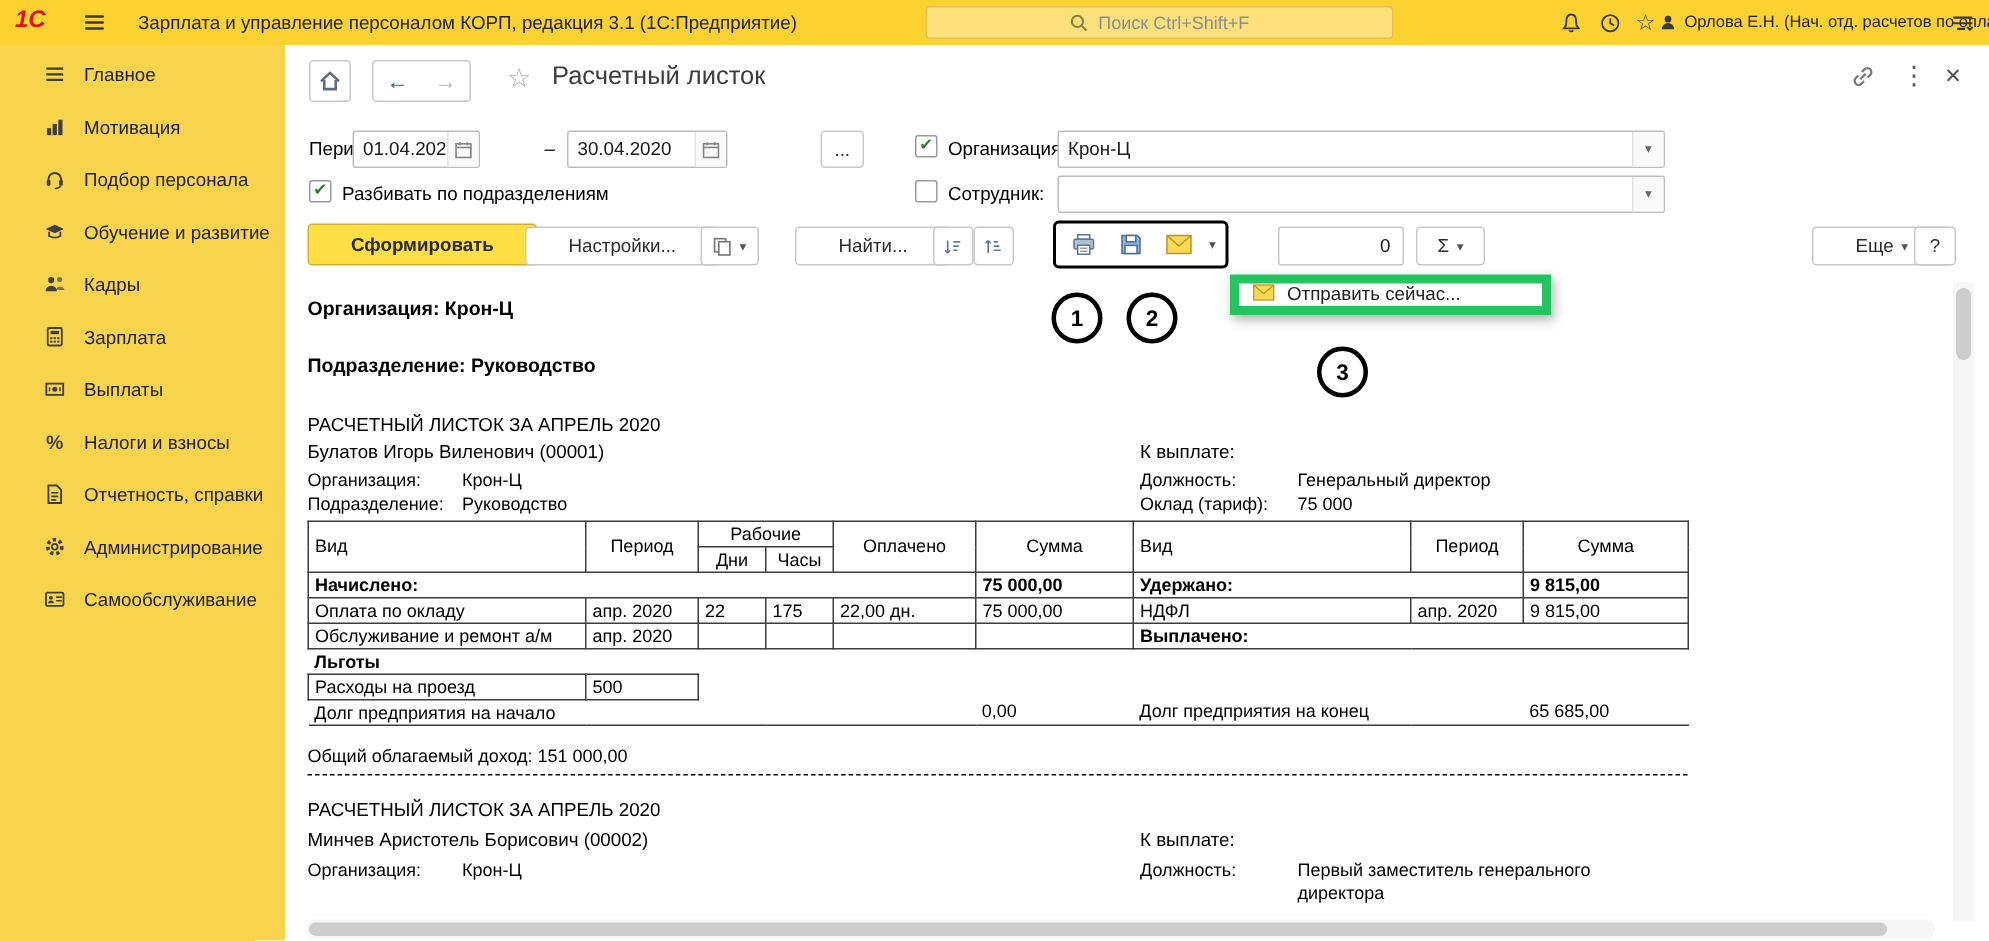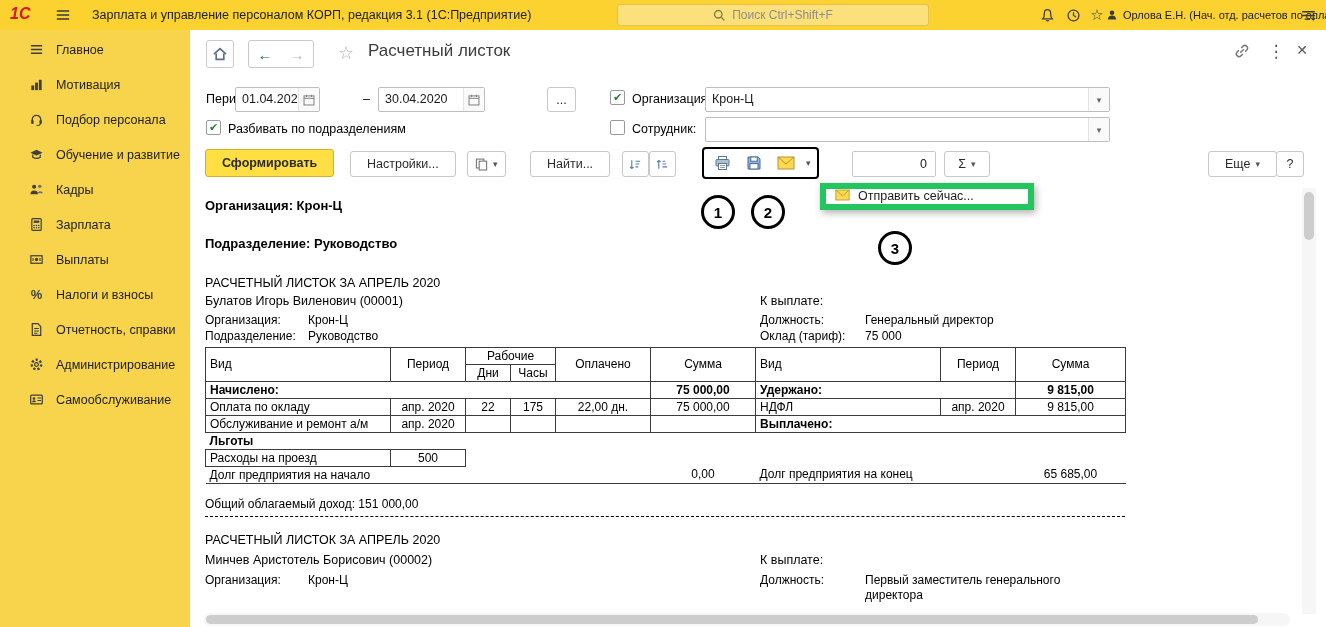--- a/index.html
+++ b/index.html
@@ -25,41 +25,41 @@
   .nav-btn{flex:1;display:flex;align-items:center;justify-content:center;font-size:15px;color:#2e5d73;cursor:pointer;}
   .nav-btn.dis{color:#b8b8b8;}
   .fav-star{position:absolute;font-size:18px;color:#b0b0b0;cursor:pointer;}
   .page-title{position:absolute;font-size:17px;color:#3d3d3d;white-space:nowrap;}
   .hdr-ico{position:absolute;font-size:15px;color:#555;cursor:pointer;width:20px;text-align:center;}
   .lbl{position:absolute;font-size:12.5px;color:#000;white-space:nowrap;}
   .field{position:absolute;height:25px;border:1px solid #bdbdbd;border-radius:2px;background:#fff;display:flex;align-items:stretch;}
   .field .val{flex:1;font-size:12.5px;padding:4px 6px;white-space:nowrap;overflow:hidden;}
   .field .side{width:21px;display:flex;align-items:center;justify-content:center;border-left:1px solid #e3e3e3;background:#fafafa;cursor:pointer;color:#666;font-size:9px;}
   .checkbox{position:absolute;width:15px;height:15px;border:1px solid #9a9a9a;border-radius:2px;background:#fff;display:flex;align-items:center;justify-content:center;font-size:11px;color:#2e7d32;cursor:pointer;line-height:1;}
-  .btn{position:absolute;height:26px;border:1px solid #c8c8c8;border-radius:3px;background:#fff;font-size:12.5px;color:#2b2b2b;display:flex;align-items:center;justify-content:center;gap:5px;padding:0 16px;cursor:pointer;font-family:inherit;white-space:nowrap;}
+  .btn{position:absolute;height:26px;border:1px solid #c8c8c8;border-radius:3px;background:#fff;font-size:12.5px;color:#2b2b2b;display:flex;align-items:center;justify-content:center;gap:5px;padding:0 28px;cursor:pointer;font-family:inherit;white-space:nowrap;}
   .btn-primary{height:28px;background:#ffdf43;border:1px solid #d3b229;font-weight:bold;}
   .flat-ic{width:30px;height:26px;display:flex;align-items:center;justify-content:center;cursor:pointer;border-radius:2px;}
   .mail-group{position:absolute;display:flex;align-items:center;border:2px solid #000;border-radius:4px;padding:1px 3px;background:#fff;gap:2px;}
   .counter{position:absolute;height:26px;border:1px solid #c8c8c8;border-radius:2px;background:#fff;font-size:12.5px;text-align:right;padding:5px 8px;cursor:text;}
   .chev{font-size:9px;color:#555;}
   .menu-pop{position:absolute;width:214px;height:27px;background:#fff;border:6px solid #22c55e;box-shadow:2px 3px 7px rgba(0,0,0,.3);display:flex;align-items:flex-start;gap:8px;padding:0 9px;z-index:25;cursor:pointer;margin-left:25px;}
   .menu-pop .mi-label{font-size:12.5px;color:#222;white-space:nowrap;}
   .circle{position:absolute;width:34px;height:34px;border:3px solid #000;border-radius:50%;background:#fff;display:flex;align-items:center;justify-content:center;font-size:15px;font-weight:bold;color:#000;z-index:30;}
   
   .report{position:absolute;left:0;top:158px;width:1108px;height:439px;overflow:hidden;font-size:12px;color:#000;}
   .rpt-h{position:absolute;font-size:13px;font-weight:bold;white-space:nowrap;}
   .slip{position:absolute;width:1090px;}
   .s-title{position:absolute;left:0;top:0;font-size:12.5px;white-space:nowrap;}
   .s-emp{position:absolute;font-weight:normal;font-size:12.5px;white-space:nowrap;}
   .s-lbl{position:absolute;font-size:12px;white-space:nowrap;}
   .payslip{position:absolute;border-collapse:collapse;table-layout:fixed;font-size:12px;color:#000;}
   .payslip td{padding:0 4px;height:17px;line-height:15px;white-space:nowrap;overflow:hidden;vertical-align:middle;}
   td.b{border:1px solid #3c3c3c;}
   td.bb{border-bottom:1px solid #3c3c3c;}
-  .ar{text-align:center;} .ac{text-align:center;} .bd{font-weight:bold;}
+  .ar{text-align:left;} .ac{text-align:center;} .bd{font-weight:bold;}
   .dashes{position:absolute;border-top:1px dashed #000;width:920px;height:0;}
   .vscroll{position:absolute;left:1112px;top:158px;width:14px;height:426px;background:#f6f6f6;}
   .vscroll .thumb{position:absolute;left:2px;top:4px;width:10px;height:48px;background:#cdcdcd;border-radius:5px;}
   .hscroll{position:absolute;left:14px;top:583px;width:1086px;height:13px;background:#f6f6f6;border-radius:6px;}
   .hscroll .thumb{position:absolute;left:2px;top:2px;width:1052px;height:9px;background:#cdcdcd;border-radius:5px;}
   svg{display:block;}
 </style>
 </head>
 <body>
 

